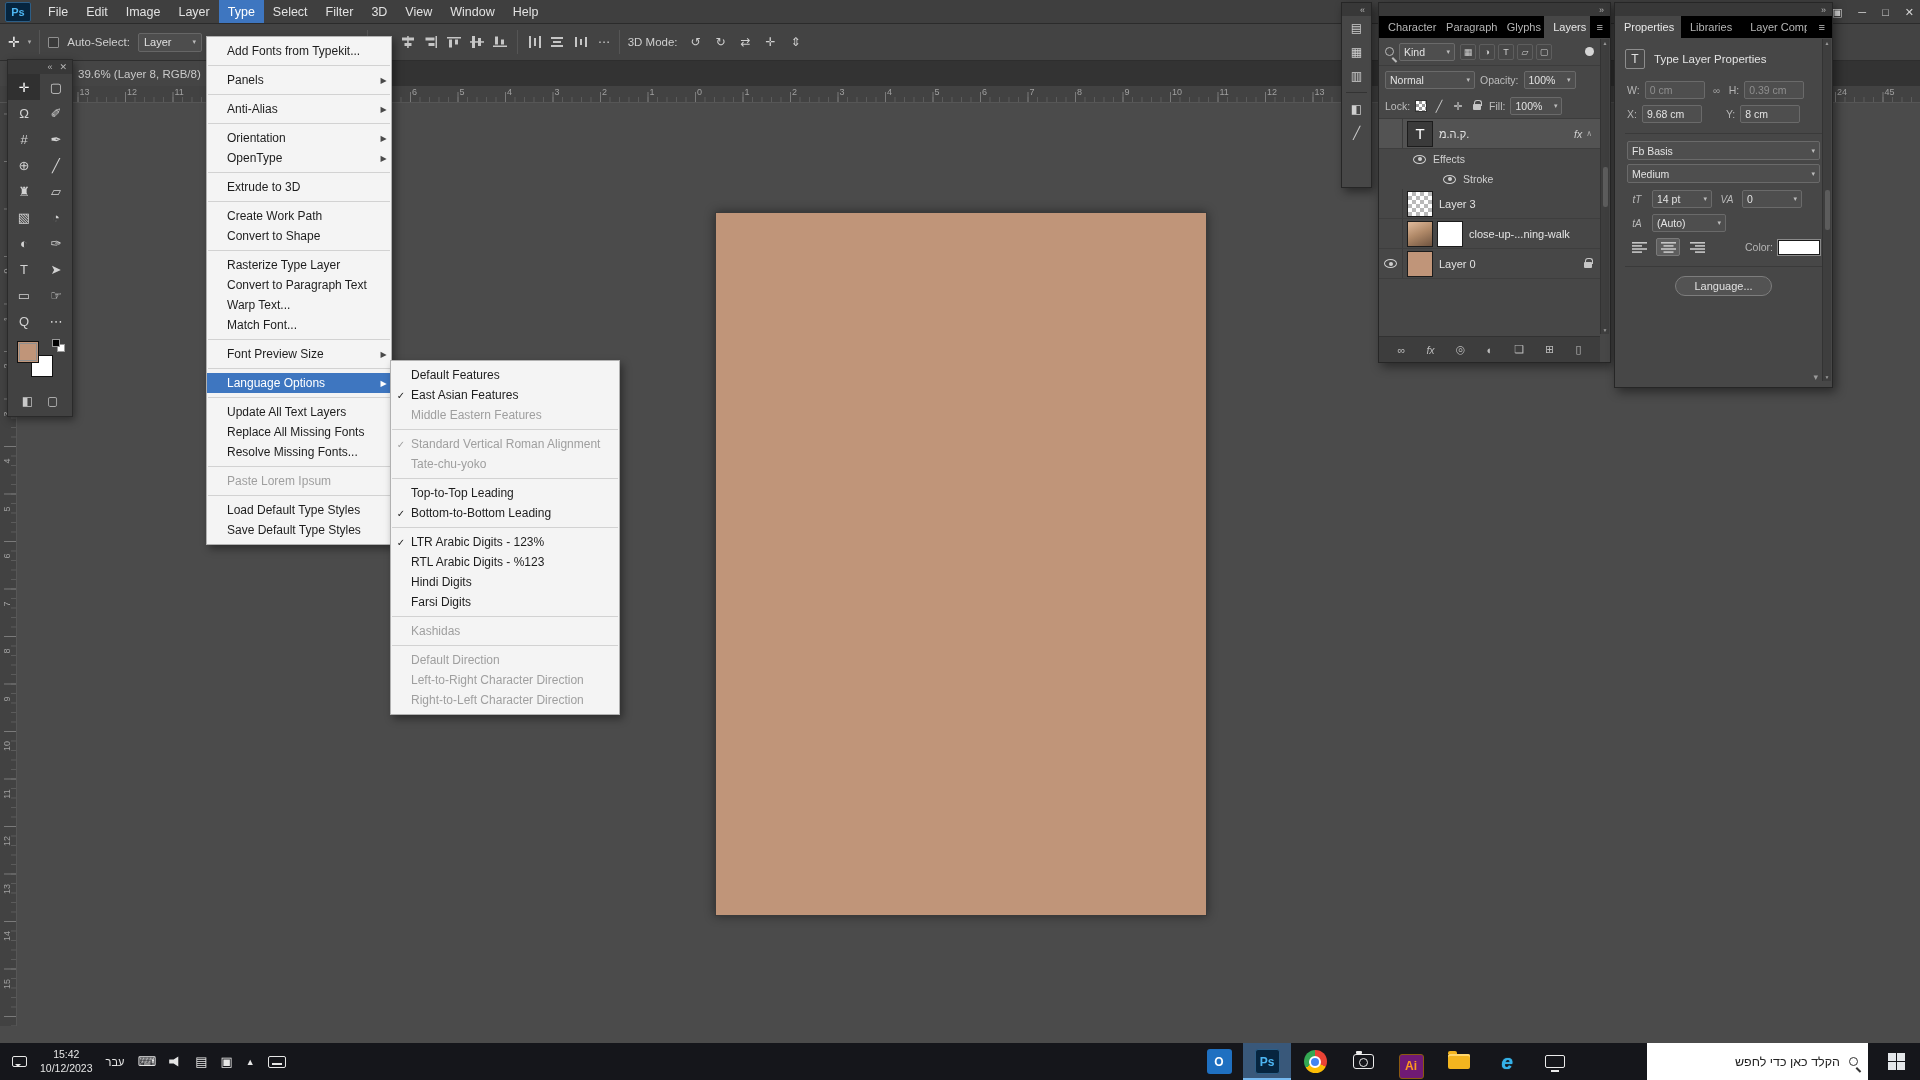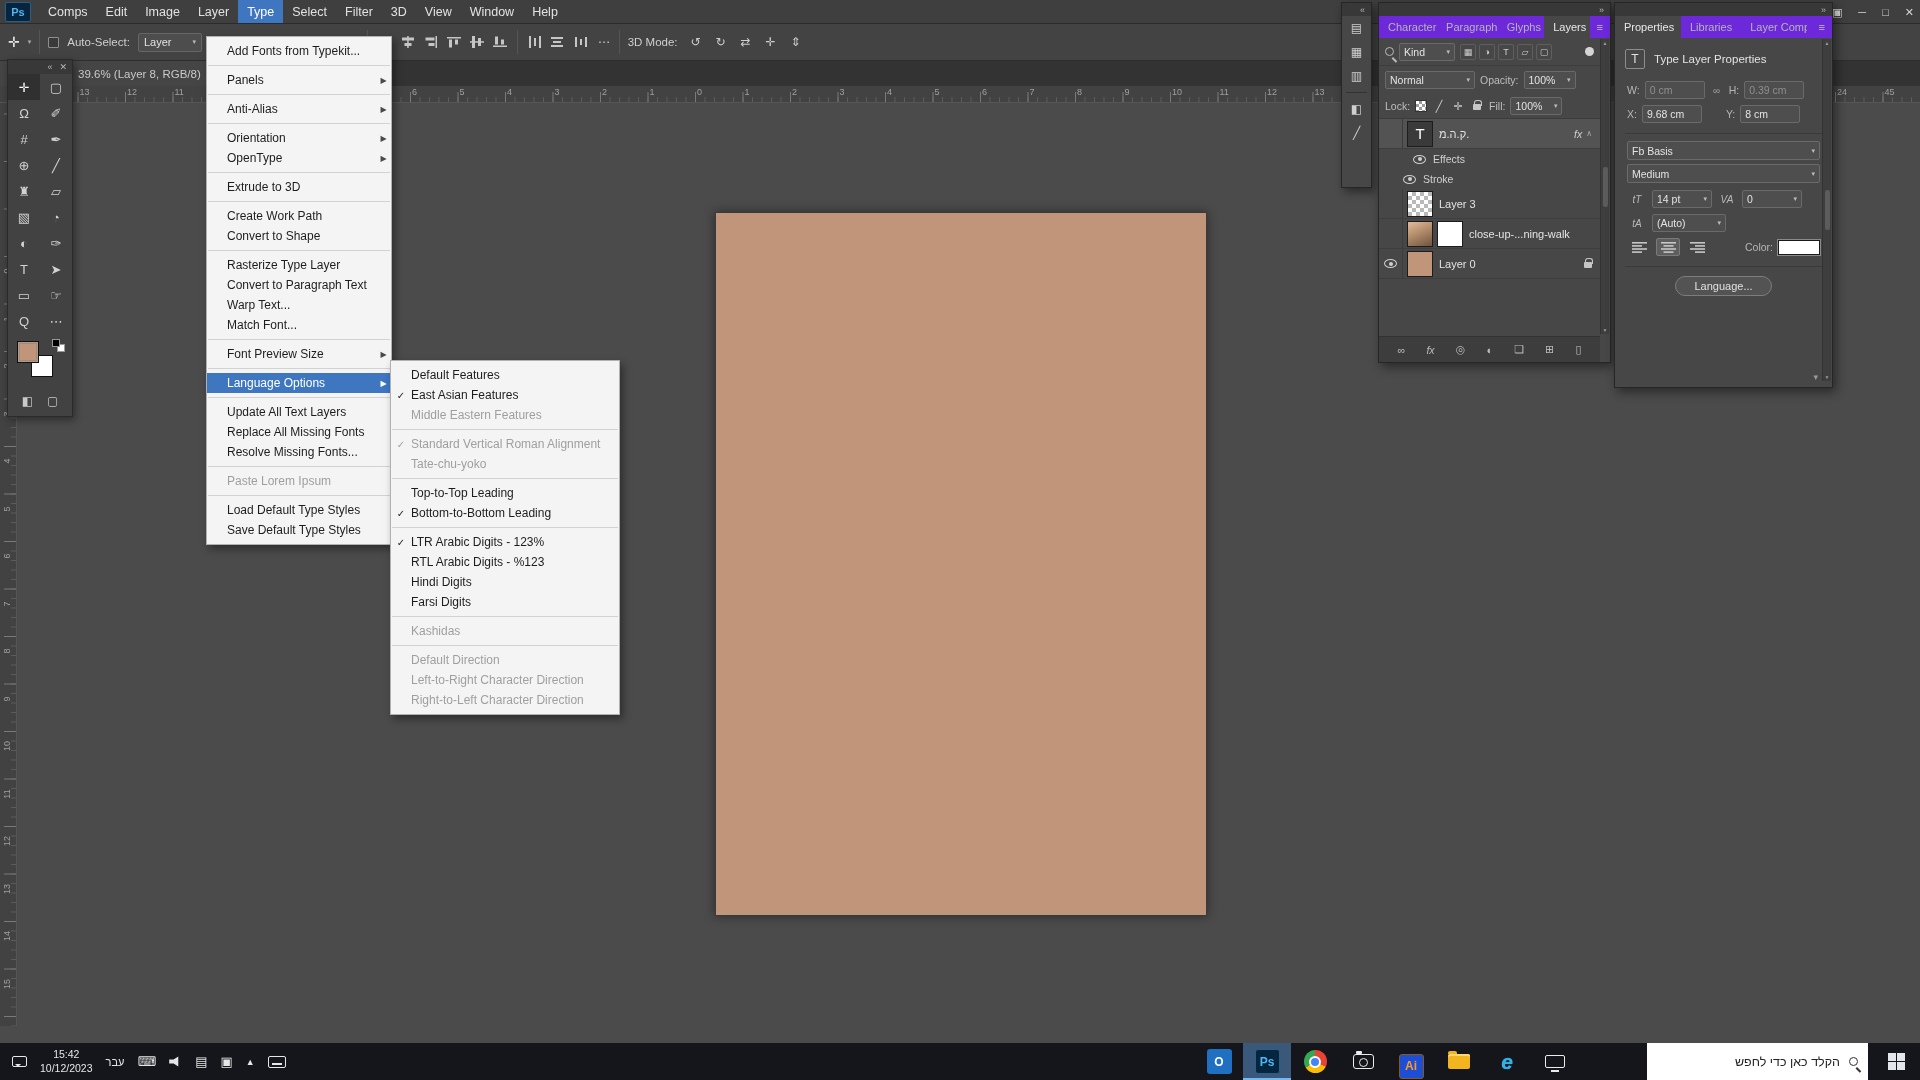--- a/index.html
+++ b/index.html
@@ -156,21 +156,21 @@
   .fpanel {
     position:absolute; top:2px; z-index:40; background:#474747;
     border:1px solid #262626; box-shadow:3px 4px 10px rgba(0,0,0,.45);
     display:flex; flex-direction:column;
   }
   .pdrag {
     height:13px; background:#383838; flex:none;
     display:flex; align-items:center; justify-content: flex-end;
     padding:0 6px; color:#b3b3b3; font-size:9px;
   }
-  .ptabs { height:22px; background:#6d28d9; display:flex; align-items:stretch; flex:none; }
+  .ptabs { height:22px; background:#000000; display:flex; align-items:stretch; flex:none; }
   .ptablist { display:flex; overflow:hidden; }
   .ptab {
     padding:0 9px; max-width:66px; overflow:hidden; white-space:nowrap;
     display:flex; align-items:center; font-size:11px; color:#b6b6b6;
   }
   .ptab.active { background:#474747; color:#e8e8e8; }
   .pmenu { margin-left:auto; padding:0 7px; display:flex; align-items:center; color:#c3c3c3; font-size:11px; }
   .pscroll {
     position:absolute; right:1px; top:36px; bottom:28px; width:9px;
     background:#3e3e3e; border-left:1px solid #333;
@@ -311,21 +311,21 @@
   .touchkb::after { content:""; position:absolute; left:3px; bottom:2px; right:3px; height:1.5px; background:#e6e6e6; }
   .tb-apps { position:absolute; left:1195px; top:0; height:100%; display:flex; }
   .tb-app { width:48px; height:100%; display:flex; align-items:center; justify-content:center; }
   .tb-app.active { background:#39587a; box-shadow:inset 0 -2px 0 #76b9f0; }
   .appsq {
     width:25px; height:25px; border-radius:3px; display:flex; align-items:center; justify-content:center;
     font-weight:bold; font-size:12px;
   }
   .outlook { background:#1f70c1; color:#fff; }
   .psq { background:#06253f; color:#4db6f2; border:1px solid #2d5e86; }
-  .aiq { background:#1d4ed8; color:#ff9a1e; border:1px solid #8a5a10;margin-top:9px; }
+  .aiq { background:#701a75; color:#ff9a1e; border:1px solid #8a5a10;margin-top:9px; }
   .chrome { width:23px; height:23px; border-radius:50%; position:relative;
     background:conic-gradient(#ea4335 0 33%, #fbbc05 0 66%, #34a853 0 100%); }
   .chrome::after { content:""; position:absolute; inset:5.5px; border-radius:50%; background:#4285f4; border:2px solid #fff; }
   .cam { display:inline-block; width:21px; height:15px; border:1.5px solid #ececec; border-radius:3px; position:relative; }
   .cam::before { content:""; position:absolute; left:5.5px; top:2.5px; width:7px; height:7px; border:1.5px solid #ececec; border-radius:50%; }
   .cam::after { content:""; position:absolute; left:2px; top:-4px; width:6px; height:3px; background:#ececec; border-radius:1px; }
   .folder { display:inline-block; width:22px; height:15px; background:#f3b51f; border-radius:2px; position:relative; box-shadow:inset 0 2px 0 #ffd76e; }
   .folder::before { content:""; position:absolute; left:0; top:-3px; width:9px; height:3px; background:#f3b51f; border-radius:2px 2px 0 0; }
   .ie { color:#35b1e8; font-size:21px; font-weight:bold; font-style:italic; text-shadow:0 0 1px #35b1e8; }
   .monitor { display:inline-block; width:20px; height:13px; border:1.5px solid #ececec; border-radius:2px; position:relative; }
@@ -343,21 +343,21 @@
   .winlogo i { background:#e4e7ea; }
 </style>
 </head>
 <body>
 
 <div class="screen">
 
   <div class="menubar">
     <div class="ps-logo">Ps</div>
     <div class="menu-items" id="menu-items">
-        <div class="mb-item">Comps</div>
+        <div class="mb-item">File</div>
         <div class="mb-item">Edit</div>
         <div class="mb-item">Image</div>
         <div class="mb-item">Layer</div>
         <div class="mb-item active">Type</div>
         <div class="mb-item">Select</div>
         <div class="mb-item">Filter</div>
         <div class="mb-item">3D</div>
         <div class="mb-item">View</div>
         <div class="mb-item">Window</div>
         <div class="mb-item">Help</div>
@@ -649,21 +649,21 @@
             <div class="eyecell"></div>
             <div class="thumb type">T</div>
             <div class="lname">ק.ה.מ.</div>
             <span class="fxbadge">fx</span>
             <span class="fxchev">∧</span>
           </div>
           <div class="lrow child" style="padding-left: 34px;">
             <span class="eye"></span>
             <div class="lname">Effects</div>
           </div>
-          <div class="lrow child" style="padding-left: 24px;">
+          <div class="lrow child" style="padding-left: 64px;">
             <span class="eye"></span>
             <div class="lname">Stroke</div>
           </div>
           <div class="lrow">
             <div class="eyecell"></div>
             <div class="thumb checker"></div>
             <div class="lname">Layer 3</div>
           </div>
           <div class="lrow">
             <div class="eyecell"></div>

